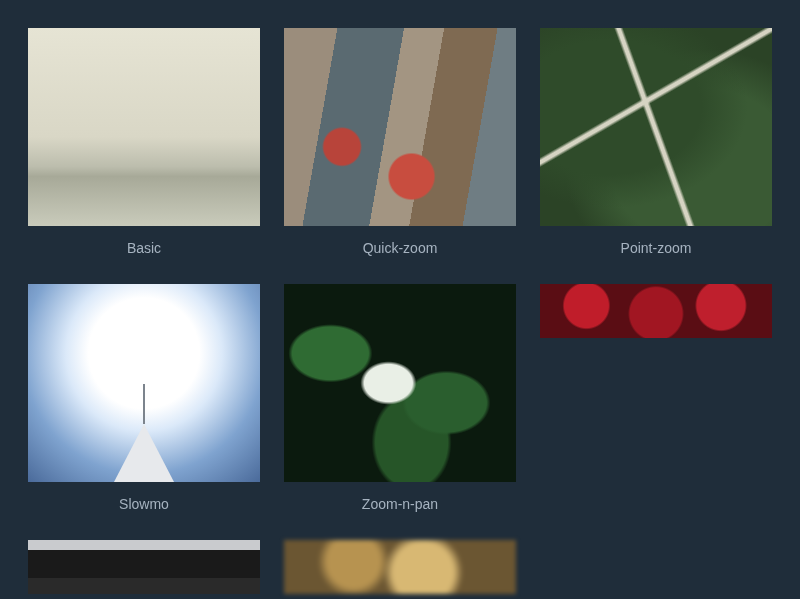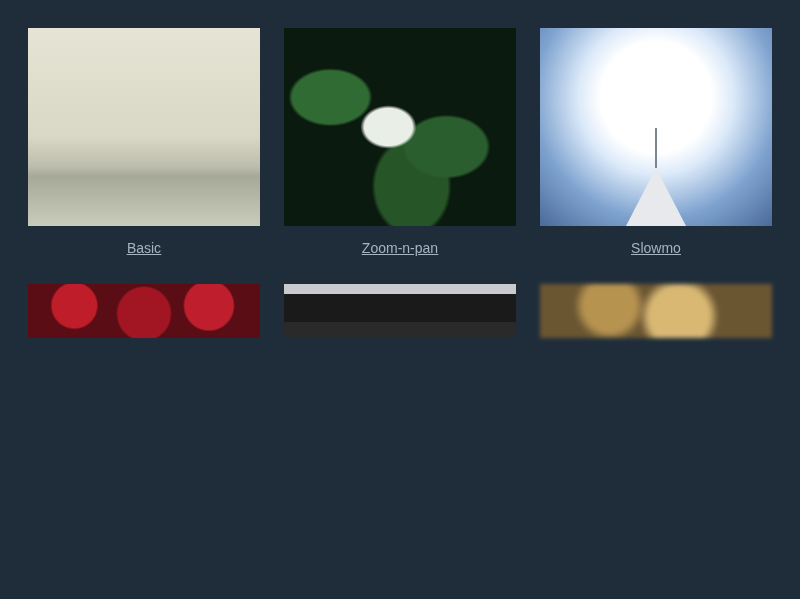--- a/index.html
+++ b/index.html
@@ -1,15 +1,15 @@
 <!DOCTYPE html>
 <html><head>
 <meta charset="utf-8">
 <style>
-  * { box-sizing: border-box; margin: 0; padding: 0; text-decoration: underline; }
+  * { box-sizing: border-box; margin: 0; padding: 0; }
   html, body { width: 100%; height: 100%; }
   body {
     background: #1f2d3a;
     font-family: -apple-system, BlinkMacSystemFont, "Segoe UI", Arial, sans-serif;
     color: #9ba9b8;
     padding: 28px;
   }
   .grid {
     display: grid;
     grid-template-columns: repeat(3, 1fr);
@@ -114,30 +114,38 @@
 </head>
 <body>
 
 <div class="grid">
 
   <div class="card">
     <div class="thumb t-basic"></div>
     <div class="caption">Basic</div>
   </div>
 
-
+  <div class="card">
+    <div class="thumb t-quickzoom"></div>
+    <div class="caption">Quick-zoom</div>
+  </div>
 
   <div class="card">
-    <div class="thumb t-zoompan"></div>
-    <div class="caption">Zoom-n-pan</div>
+    <div class="thumb t-pointzoom"></div>
+    <div class="caption">Point-zoom</div>
   </div>
 
   <div class="card">
     <div class="thumb t-slowmo"></div>
     <div class="caption">Slowmo</div>
+  </div>
+
+  <div class="card">
+    <div class="thumb t-zoompan"></div>
+    <div class="caption">Zoom-n-pan</div>
   </div>
 
 
   <div class="card">
     <div class="thumb partial t-r3a"></div>
   </div>
 
   <div class="card">
     <div class="thumb partial t-r3b"></div>
   </div>

